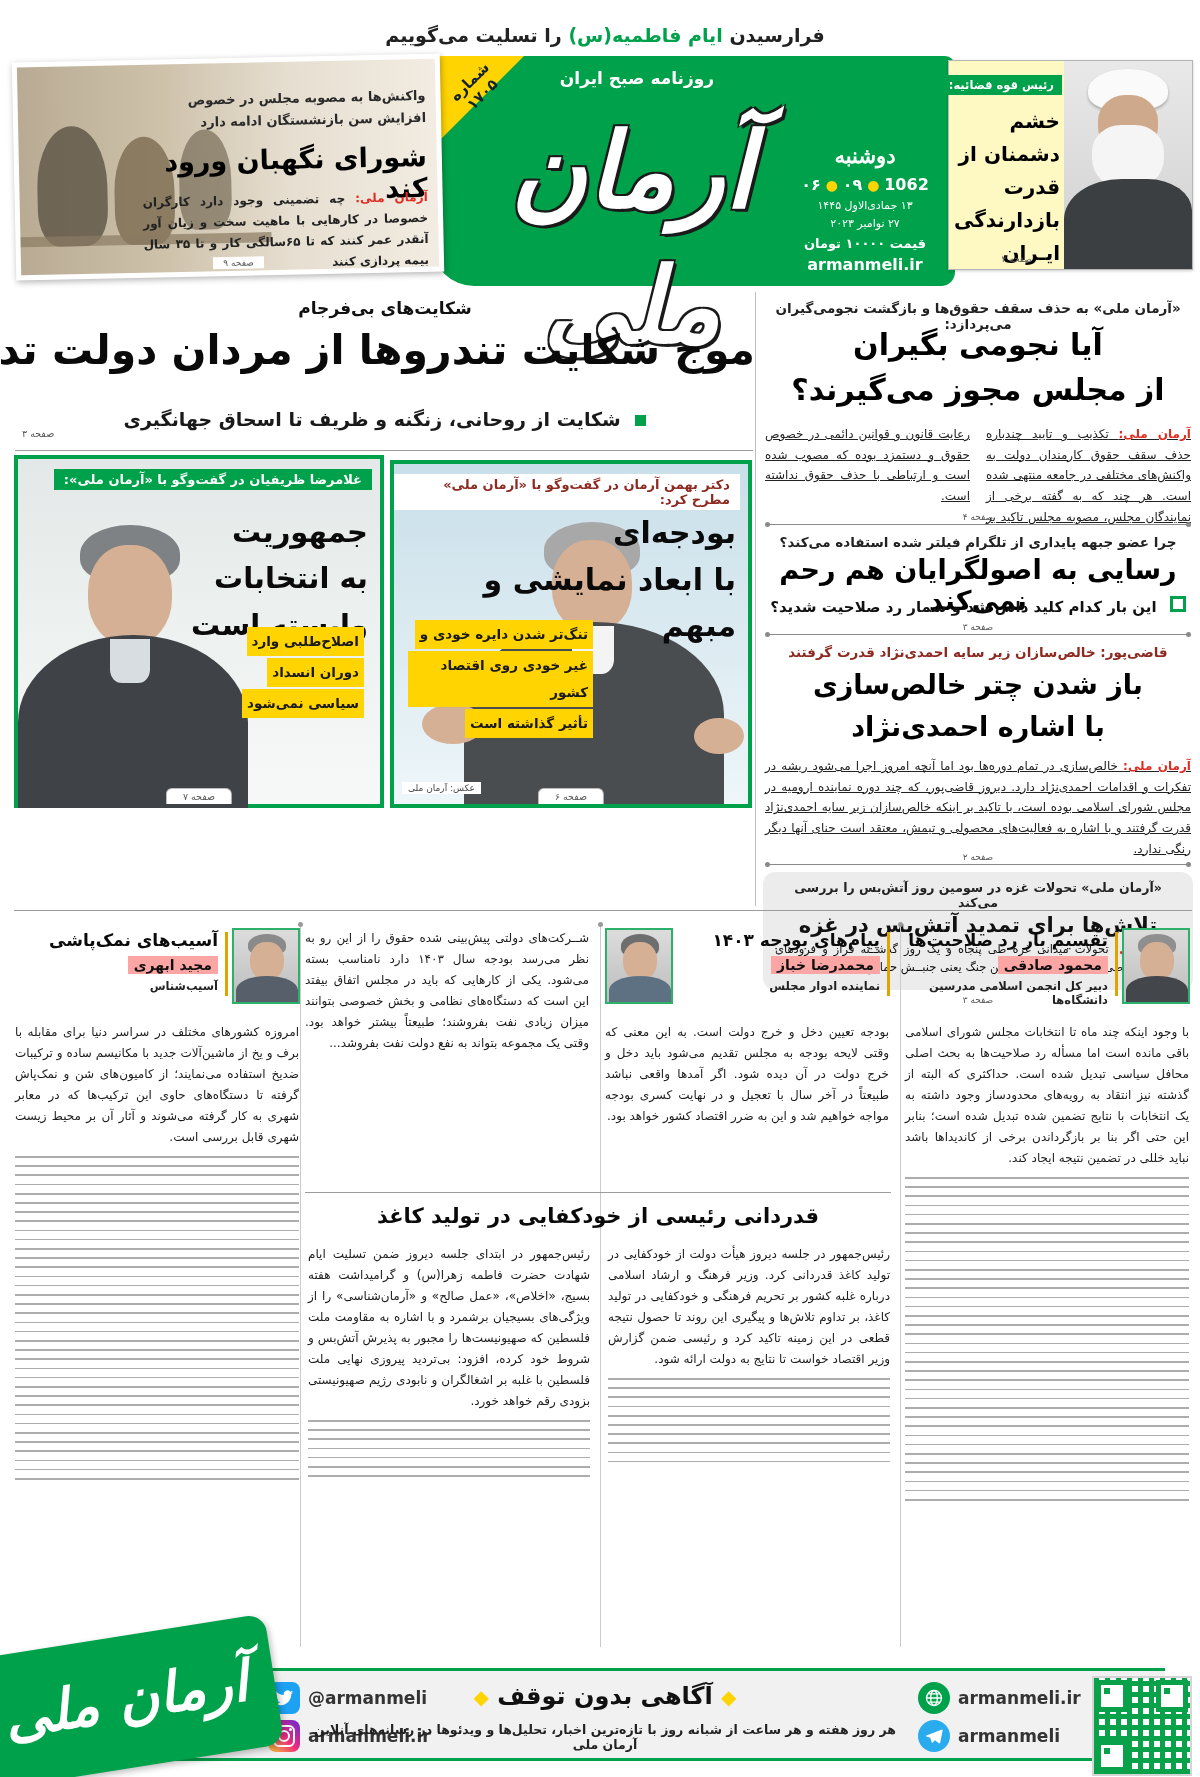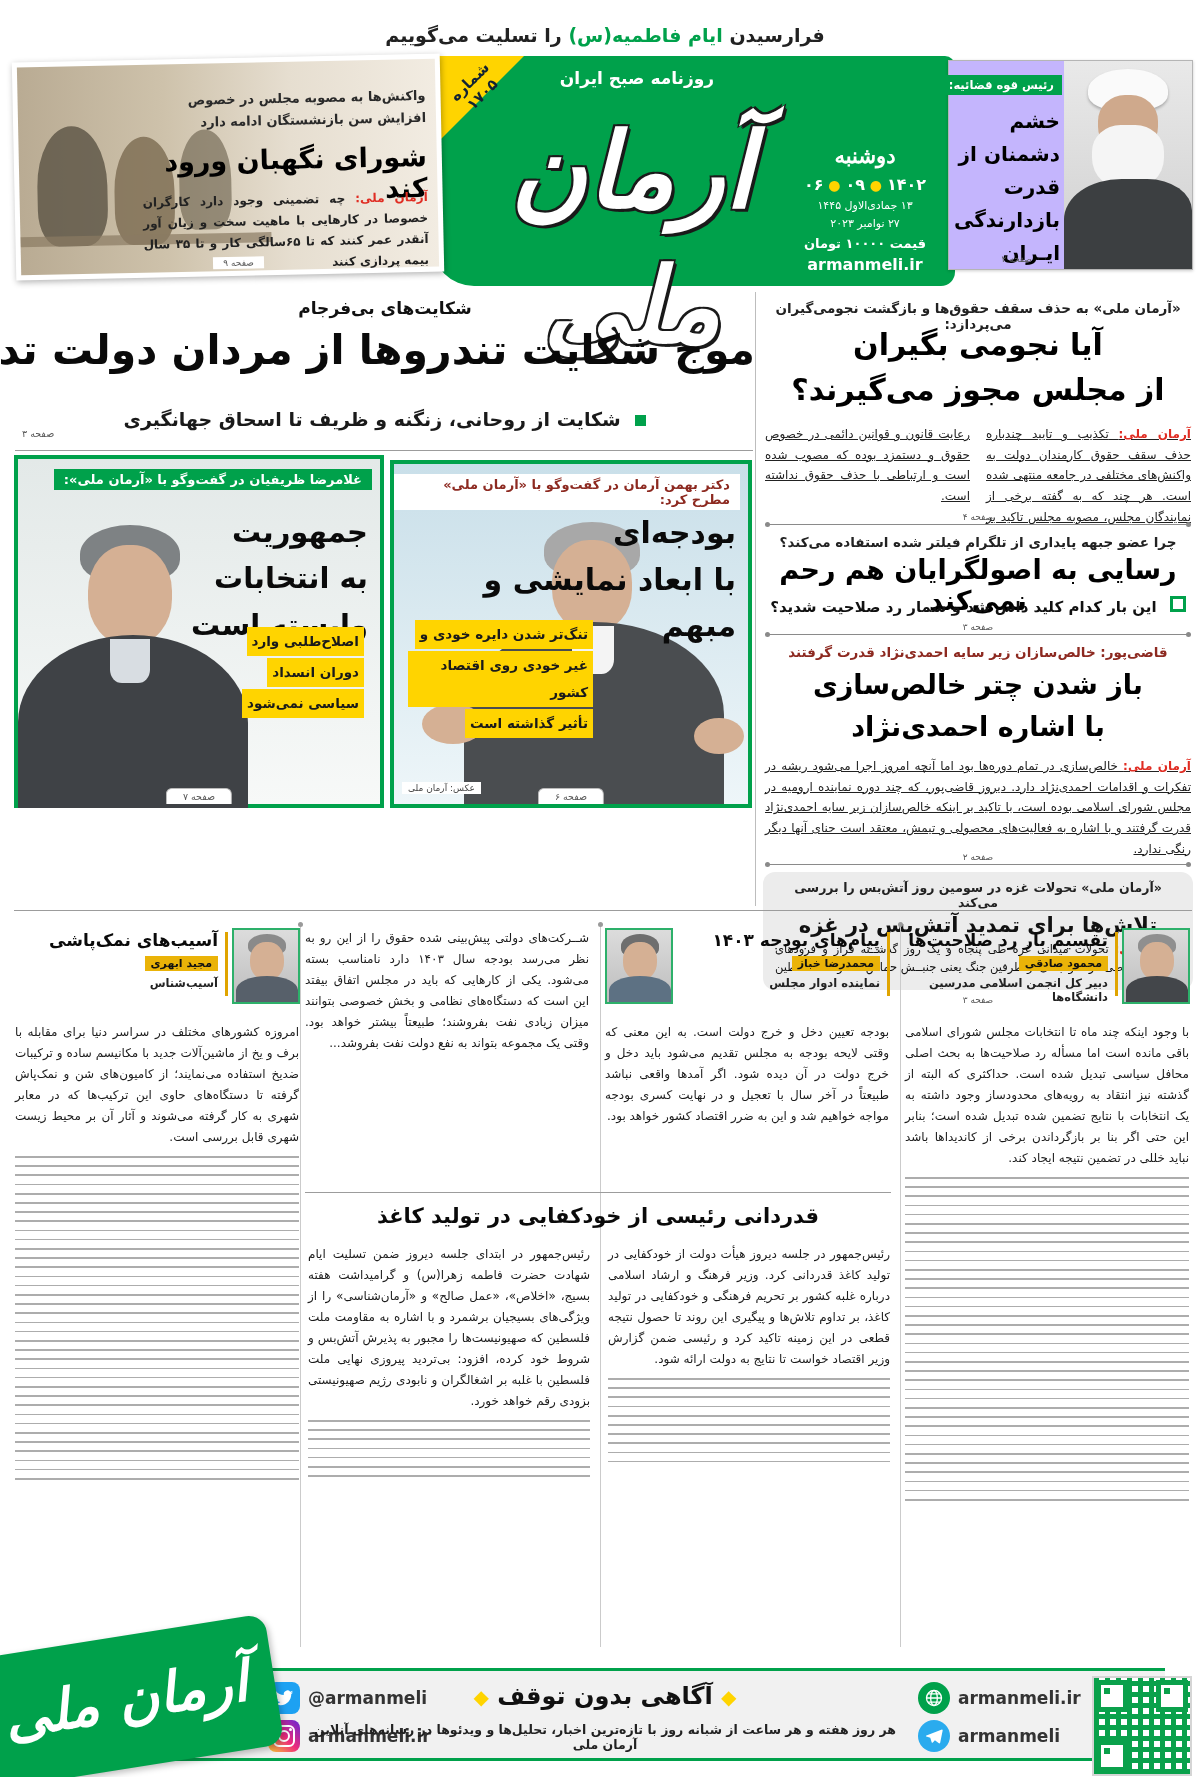--- a/index.html
+++ b/index.html
@@ -19,21 +19,21 @@
              font-size:104px;font-weight:bold;font-style:italic;line-height:1.3;
              text-shadow:2px 2px 0 #1a1a1a,-2px -2px 0 #1a1a1a,2px -2px 0 #1a1a1a,-2px 2px 0 #1a1a1a,3px 3px 0 #1a1a1a;}
   #mast-date{position:absolute;top:88px;left:352px;width:162px;text-align:center;color:#fff;}
   #mast-date .wd{font-size:21px;font-weight:bold;font-family:Liberation Serif, serif;}
   #mast-date .dnum{font-size:16px;font-weight:bold;margin-top:6px;}
   #mast-date .dot{color:#ffd400;font-size:14px;}
   #mast-date .sm{font-size:11px;margin-top:5px;}
   #mast-date .price{font-size:13px;font-weight:bold;margin-top:6px;}
   #mast-date .site{font-size:16px;font-weight:bold;margin-top:4px;direction:ltr;}
   
-  #jud{top:60px;left:948px;width:243px;height:208px;background:#c4b5fd;border:1px solid #b5b5b5;box-shadow:0 1px 3px rgba(0,0,0,.2);}
+  #jud{top:60px;left:948px;width:243px;height:208px;background:#fef9c3;border:1px solid #b5b5b5;box-shadow:0 1px 3px rgba(0,0,0,.2);}
   #jud-photo{position:absolute;top:0;right:0;width:128px;height:100%;background:linear-gradient(180deg,#e9e9e9,#cfcfcf);overflow:hidden;}
   .jud-turban{position:absolute;top:8px;left:24px;width:80px;height:42px;background:#fafafa;border-radius:50% 50% 40% 40%;box-shadow:0 2px 3px rgba(0,0,0,.25);}
   .jud-face{position:absolute;top:34px;left:34px;width:60px;height:58px;background:#cfa98c;border-radius:45%;}
   .jud-beard{position:absolute;top:64px;left:28px;width:72px;height:66px;background:#f5f5f5;border-radius:40% 40% 50% 50%;}
   .jud-robe{position:absolute;top:118px;left:0px;width:128px;height:90px;background:#3c3f41;border-radius:45% 35% 0 0;}
   #jud-kicker{position:absolute;top:14px;right:130px;background:#00a14b;color:#fff;font-size:11.5px;font-weight:bold;padding:3px 8px;white-space:nowrap;}
   #jud-title{position:absolute;top:44px;right:132px;width:106px;text-align:right;font-size:20px;font-weight:900;line-height:1.65;color:#000;}
   #jud-page{position:absolute;bottom:5px;right:160px;font-size:9px;color:#555;}
   
   #pension{top:58px;left:14px;width:418px;height:208px;background:#fff;padding:5px;box-shadow:1px 2px 6px rgba(0,0,0,.3);transform:rotate(-1.2deg);}
@@ -104,21 +104,21 @@
   .p-hand{position:absolute;background:#d5b094;border-radius:50%;}
   
   #bottom-rule{top:910px;left:14px;width:1178px;}
   .vr{position:absolute;width:1px;background:#cbcbcb;}
   .vr:before{content:"";position:absolute;top:-3px;left:-2px;width:5px;height:5px;border-radius:50%;background:#9a9a9a;}
   .colhead{position:absolute;height:84px;}
   .ch-photo{position:absolute;top:0;width:64px;height:72px;border:2px solid #2db06a;background:linear-gradient(180deg,#dcdcdc,#bdbdbd);overflow:hidden;}
   .ch-bar{position:absolute;top:4px;width:3px;height:64px;background:#e0a400;}
   .ch-text{position:absolute;top:2px;text-align:right;}
   .ch-title{font-size:17px;font-weight:900;color:#0a0a0a;}
-  .ch-author{display:inline-block;background:#eab308;font-size:11px;font-weight:bold;padding:1px 6px;margin-top:6px;}
+  .ch-author{display:inline-block;background:#fca5a5;font-size:14px;font-weight:bold;padding:1px 6px;margin-top:6px;}
   .ch-role{font-size:11.5px;color:#222;margin-top:5px;font-weight:bold;}
   .colbody{position:absolute;width:284px;text-align:justify;font-size:12px;line-height:1.75;color:#1c1c1c;}
   .tfill{background-image:repeating-linear-gradient(180deg,#5a5a5a 0 1.7px,transparent 1.7px 9.2px);opacity:.5;margin-top:8px;}
   
   #paper-rule{top:1192px;left:305px;width:586px;}
   #paper-title{top:1204px;left:305px;width:586px;text-align:center;font-size:21px;font-weight:900;color:#0a0a0a;}
   .paper-col{position:absolute;width:282px;text-align:justify;font-size:12px;line-height:1.75;color:#1c1c1c;}
   
   #f-line-top{top:1668px;left:55px;width:1110px;height:3px;background:#00a14b;}
   #f-line-bot{top:1758px;left:55px;width:1110px;height:3px;background:#00a14b;}
@@ -161,21 +161,21 @@
   <div class="abs" id="masthead">
     <div id="issue-corner"></div>
     <div id="issue-text">
       <span>شماره</span><br><span>۱۷۰۵</span>
     </div>
     <div id="mast-sub">روزنامه صبح ایران</div>
     <div id="mast-logo">آرمان ملی</div>
     <div id="mast-date">
       <div class="wd">دوشنبه</div>
       <div class="dnum">
-        <span>۱۴۰۲</span><span class="dot"> ● </span><span>۰۹</span><span class="dot"> ● </span><span>۰۶</span>
+        <span>1062</span><span class="dot"> ● </span><span>۰۹</span><span class="dot"> ● </span><span>۰۶</span>
       </div>
       <div class="sm">۱۳ جمادی‌الاول ۱۴۴۵</div>
       <div class="sm">۲۷ نوامبر ۲۰۲۳</div>
       <div class="price">قیمت ۱۰۰۰۰ تومان</div>
       <div class="site">armanmeli.ir</div>
     </div>
   </div>
 
   <div class="abs" id="jud">
     <div id="jud-photo">

